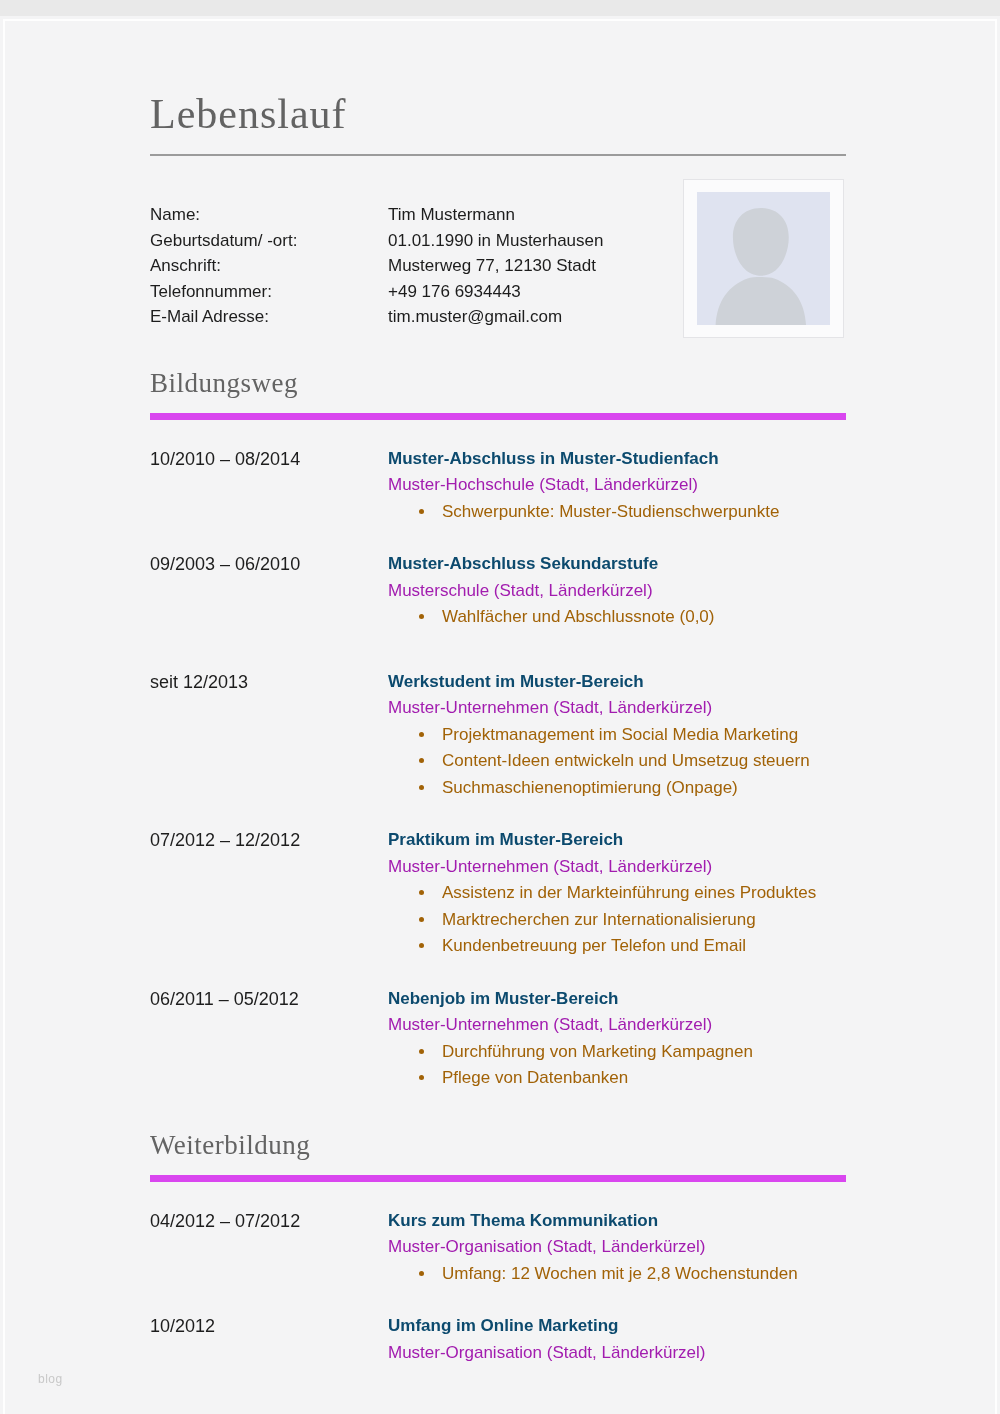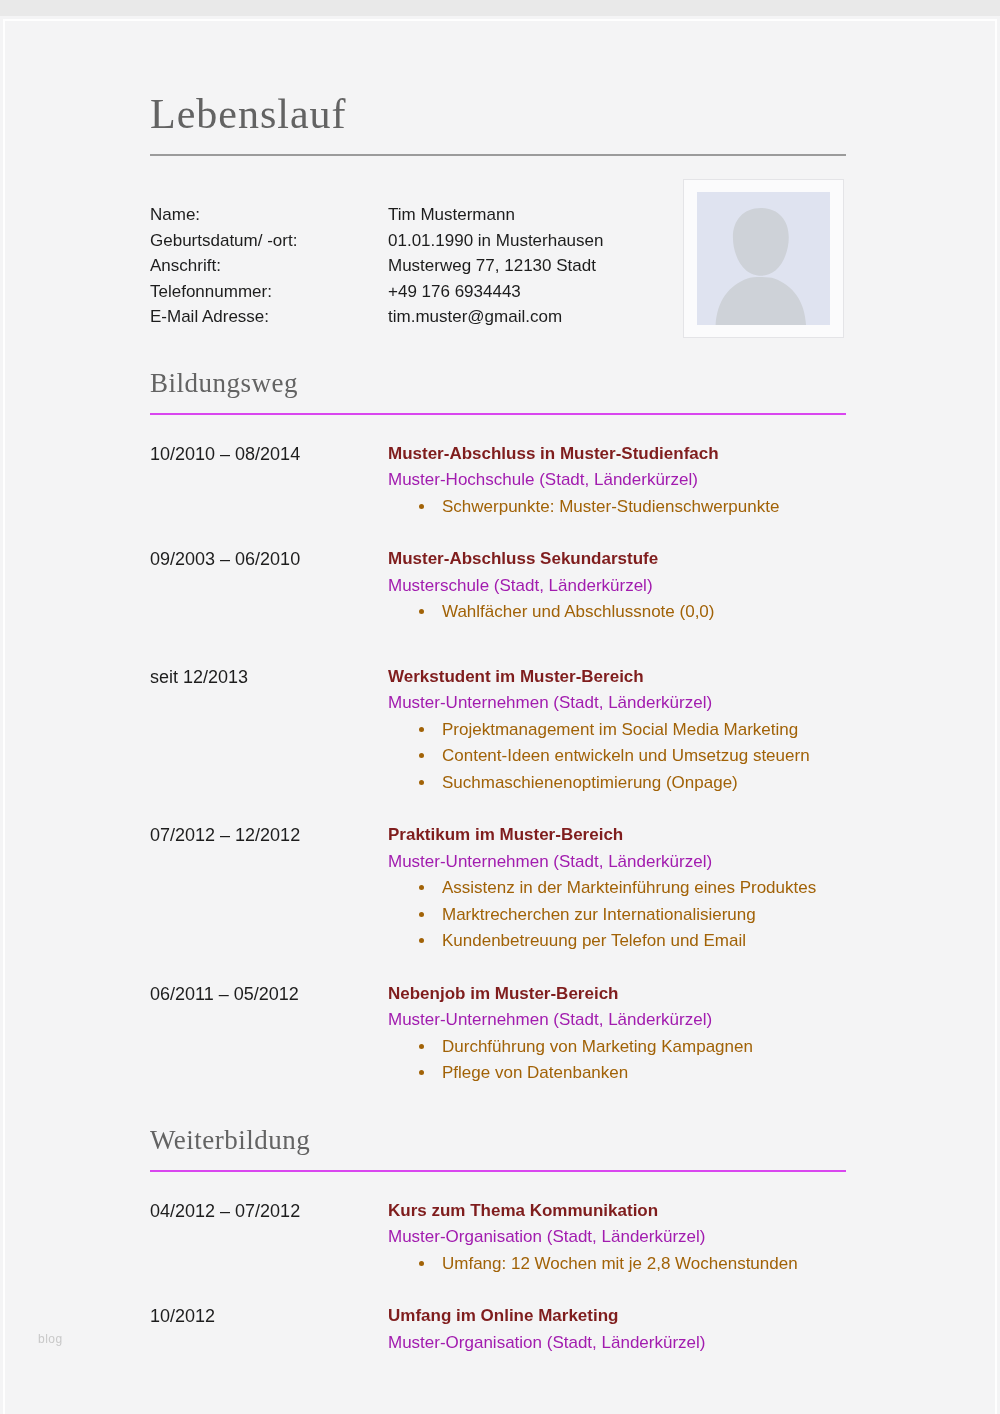--- a/index.html
+++ b/index.html
@@ -61,40 +61,40 @@
   }
   .photo-inner svg { display: block; width: 100%; height: 100%; }
   .section { margin-top: 38px; }
   .section-heading {
     font-family: "Liberation Serif", "DejaVu Serif", serif;
     font-size: 27px;
     font-weight: 400;
     letter-spacing: 0.5px;
     color: #636363;
     padding-bottom: 14px;
-    border-bottom: 2px solid #d946ef;
+    border-bottom: 7px solid #d946ef;
     margin-bottom: 26px;
   }
   .entry { display: flex; margin-bottom: 26px; }
   .entry-date {
     width: 238px;
     flex: 0 0 238px;
     font-size: 18px;
     line-height: 26px;
     color: #1d1d1d;
   }
   .entry-body { flex: 1; font-size: 17px; line-height: 26.5px; }
-  .entry-title { font-weight: 700; color: #7f1d1d; }
+  .entry-title { font-weight: 700; color: #0c4a6e; }
   .entry-subtitle { color: #a21caf; }
   .entry-bullets { list-style: disc; padding-left: 48px; margin: 0; }
   .entry-bullets li { padding-left: 6px; line-height: 26.5px; color: #a16207; }
   .watermark {
     position: absolute;
     left: 38px;
-    top: 1316px;
+    top: 1356px;
     font-size: 12px;
     color: #c8c8c8;
     letter-spacing: 0.5px;
   }
 </style>
 </head>
 <body>
 
 <div class="page">
   <div class="page-frame"></div>

